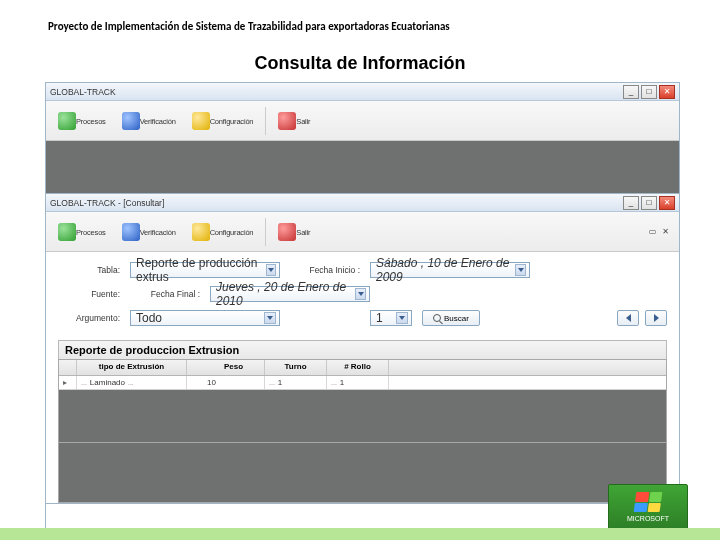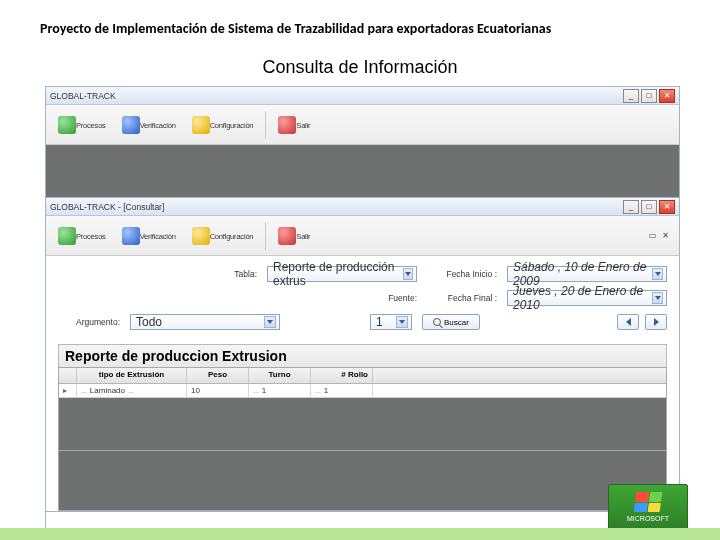--- a/index.html
+++ b/index.html
@@ -1,19 +1,19 @@
 <!DOCTYPE html>
 <html><head>
 <meta charset="utf-8">
 <style>
   * { box-sizing: border-box; margin: 0; padding: 0; }
   body { width: 720px; height: 540px; background: #fff; font-family: Arial, sans-serif; font-size: 9px; position: relative; overflow: hidden; }
   
-  .slide-title { font-family: Calibri, sans-serif; font-size: 14px; font-weight: bold; color: #000; padding: 20px 40px 10px; }
-  .slide-heading { font-family: Verdana, sans-serif; font-size: 18px; font-weight: normal; color: #000; text-align: center; padding: 10px 0 8px; }
+  .slide-title { font-family: Calibri, sans-serif; font-size: 11px; font-weight: bold; color: #000; padding: 20px 40px 10px; margin-left: 8px; }
+  .slide-heading { font-family: Verdana, sans-serif; font-size: 18px; font-weight: bold; color: #000; text-align: center; padding: 10px 0 8px; }
   
   .app { border: 1px solid #9fb6c8; margin: 0 40px 0 45px; background: #fff; }
   
   .titlebar { height: 18px; background: linear-gradient(#f4f7fb,#d9e4f1); display: flex; align-items: center; padding: 0 4px; border-bottom: 1px solid #b5c7d8; }
   .titlebar-title { font-size: 8.5px; color: #333; flex: 1; }
   .win-btns { display: flex; gap: 2px; }
   .win-btn { width: 16px; height: 14px; border: 1px solid #888; font-size: 8px; line-height: 12px; text-align: center; background: linear-gradient(#f7f7f7,#e2e2e2); cursor: pointer; }
   .win-btn.close { background: linear-gradient(#f28b7a,#d9402a); color: #fff; border-color: #a83020; }
   
   .toolbar { height: 40px; background: linear-gradient(#f8f8f8,#ececec); border-bottom: 1px solid #c9c9c9; display: flex; align-items: center; padding: 2px 6px; gap: 4px; }
@@ -28,44 +28,44 @@
   .ico-yellow{ background: radial-gradient(circle at 30% 30%,#ffe89b,#e0b000); }
   .ico-red   { background: radial-gradient(circle at 30% 30%,#ff9c9c,#c43030); }
   
   .workspace-grey { height: 52px; background: #6f7070; }
   
   .child-win { border: 1px solid #9fb6c8; }
   .child-bar { height: 14px; background: linear-gradient(#f4f7fb,#e0eaf4); display: flex; justify-content: flex-end; align-items: center; padding: 0 4px; font-size: 8px; color: #444; gap: 6px; }
   .child-bar span { cursor: pointer; }
   
   .form-area { padding: 10px 12px 6px; background: #fff; }
-  .form-row { display: flex; align-items: center; gap: 10px; margin-bottom: 8px; justify-content: flex-end; }
+  .form-row { display: flex; align-items: center; gap: 10px; margin-bottom: 8px; }
   .form-label { width: 62px; text-align: right; font-size: 8.5px; color: #333; }
   .form-label2 { width: 70px; text-align: right; font-size: 8.5px; color: #333; }
   .dropdown { height: 16px; border: 1px solid #8aa7c1; background: linear-gradient(#fff,#eef3f9); display: flex; align-items: center; padding: 0 3px 0 5px; font-size: 12px; color: #333; position: relative; }
   .dropdown .arrow { margin-left: auto; width: 12px; height: 12px; background: linear-gradient(#e7eefb,#cbd9ee); border: 1px solid #9fb6d0; display: flex; align-items: center; justify-content: center; }
   .arrow::before { content: ""; border-left: 3px solid transparent; border-right: 3px solid transparent; border-top: 4px solid #3a5f8e; }
   .dropdown.w1 { width: 150px; }
   .dropdown.w2 { width: 160px; font-style: italic; }
   .dropdown.wn { width: 42px; }
   
   .btn { height: 16px; padding: 0 10px; border: 1px solid #8aa7c1; background: linear-gradient(#fdfdfd,#e8eef5); font-size: 8px; display: flex; align-items: center; gap: 3px; cursor: pointer; border-radius: 2px; }
   .mag { width: 8px; height: 8px; border: 1px solid #555; border-radius: 50%; position: relative; display: inline-block; }
   .mag::after { content: ""; position: absolute; width: 4px; height: 1px; background: #555; bottom: -2px; right: -3px; transform: rotate(40deg); }
   
   .navbtns { margin-left: auto; display: flex; gap: 6px; }
   .navbtn { width: 22px; height: 16px; border: 1px solid #8aa7c1; background: linear-gradient(#fdfdfd,#e8eef5); display: flex; align-items: center; justify-content: center; cursor: pointer; border-radius: 2px; }
   .tri-l { border-top: 4px solid transparent; border-bottom: 4px solid transparent; border-right: 5px solid #3a5f8e; }
   .tri-r { border-top: 4px solid transparent; border-bottom: 4px solid transparent; border-left: 5px solid #3a5f8e; }
   
-  .grid-title { font-size: 14px; font-weight: bold; padding: 3px 6px; background: linear-gradient(#f5f5f5,#e8e8e8); border: 1px solid #b8b8b8; border-bottom: none; margin: 0 12px; }
+  .grid-title { font-size: 11px; font-weight: bold; padding: 3px 6px; background: linear-gradient(#f5f5f5,#e8e8e8); border: 1px solid #b8b8b8; border-bottom: none; margin: 0 12px; }
   .grid { margin: 0 12px; border: 1px solid #a8a8a8; font-size: 8px; }
   .grid-head { display: flex; background: linear-gradient(#f3f3f3,#e2e2e2); border-bottom: 1px solid #b5b5b5; }
   .gh { padding: 3px 4px; border-right: 1px solid #c8c8c8; font-weight: bold; text-align: center; line-height: 1.1; }
-  .gh1 { width: 18px; } .gh2 { width: 110px; } .gh3 { width: 62px; } .gh4 { width: 62px; } .gh5 { width: 62px; text-align: right; }
+  .gh1 { width: 18px; } .gh2 { width: 110px; } .gh3 { width: 62px; margin-left: 16px; } .gh4 { width: 62px; } .gh5 { width: 62px; }
   .grid-body { height: 52px; background: #6f7070; }
   .grid-row { display: flex; background: #fff; border-bottom: 1px solid #d0d0d0; }
   .gc { padding: 2px 4px; border-right: 1px solid #d8d8d8; color: #333; display: flex; align-items: center; gap: 3px; }
   .rowmark { width: 18px; text-align: center; color: #666; }
   .dots { color: #888; font-size: 7px; }
   
   .below-grey { height: 60px; background: #6f7070; margin: 0 12px; border-left: 1px solid #a8a8a8; border-right: 1px solid #a8a8a8; border-bottom: 1px solid #a8a8a8; }
   .white-fill { height: 60px; background: #fff; margin: 0 40px 0 45px; border-left: 1px solid #9fb6c8; border-right: 1px solid #9fb6c8; border-top: none; }
   
   .win-logo { position: absolute; right: 32px; bottom: 10px; width: 80px; height: 46px; background: linear-gradient(#3fa535,#2d7f26); border: 1px solid #246b1e; border-radius: 2px; display: flex; flex-direction: column; align-items: center; justify-content: center; color: #fff; font-size: 7px; }

